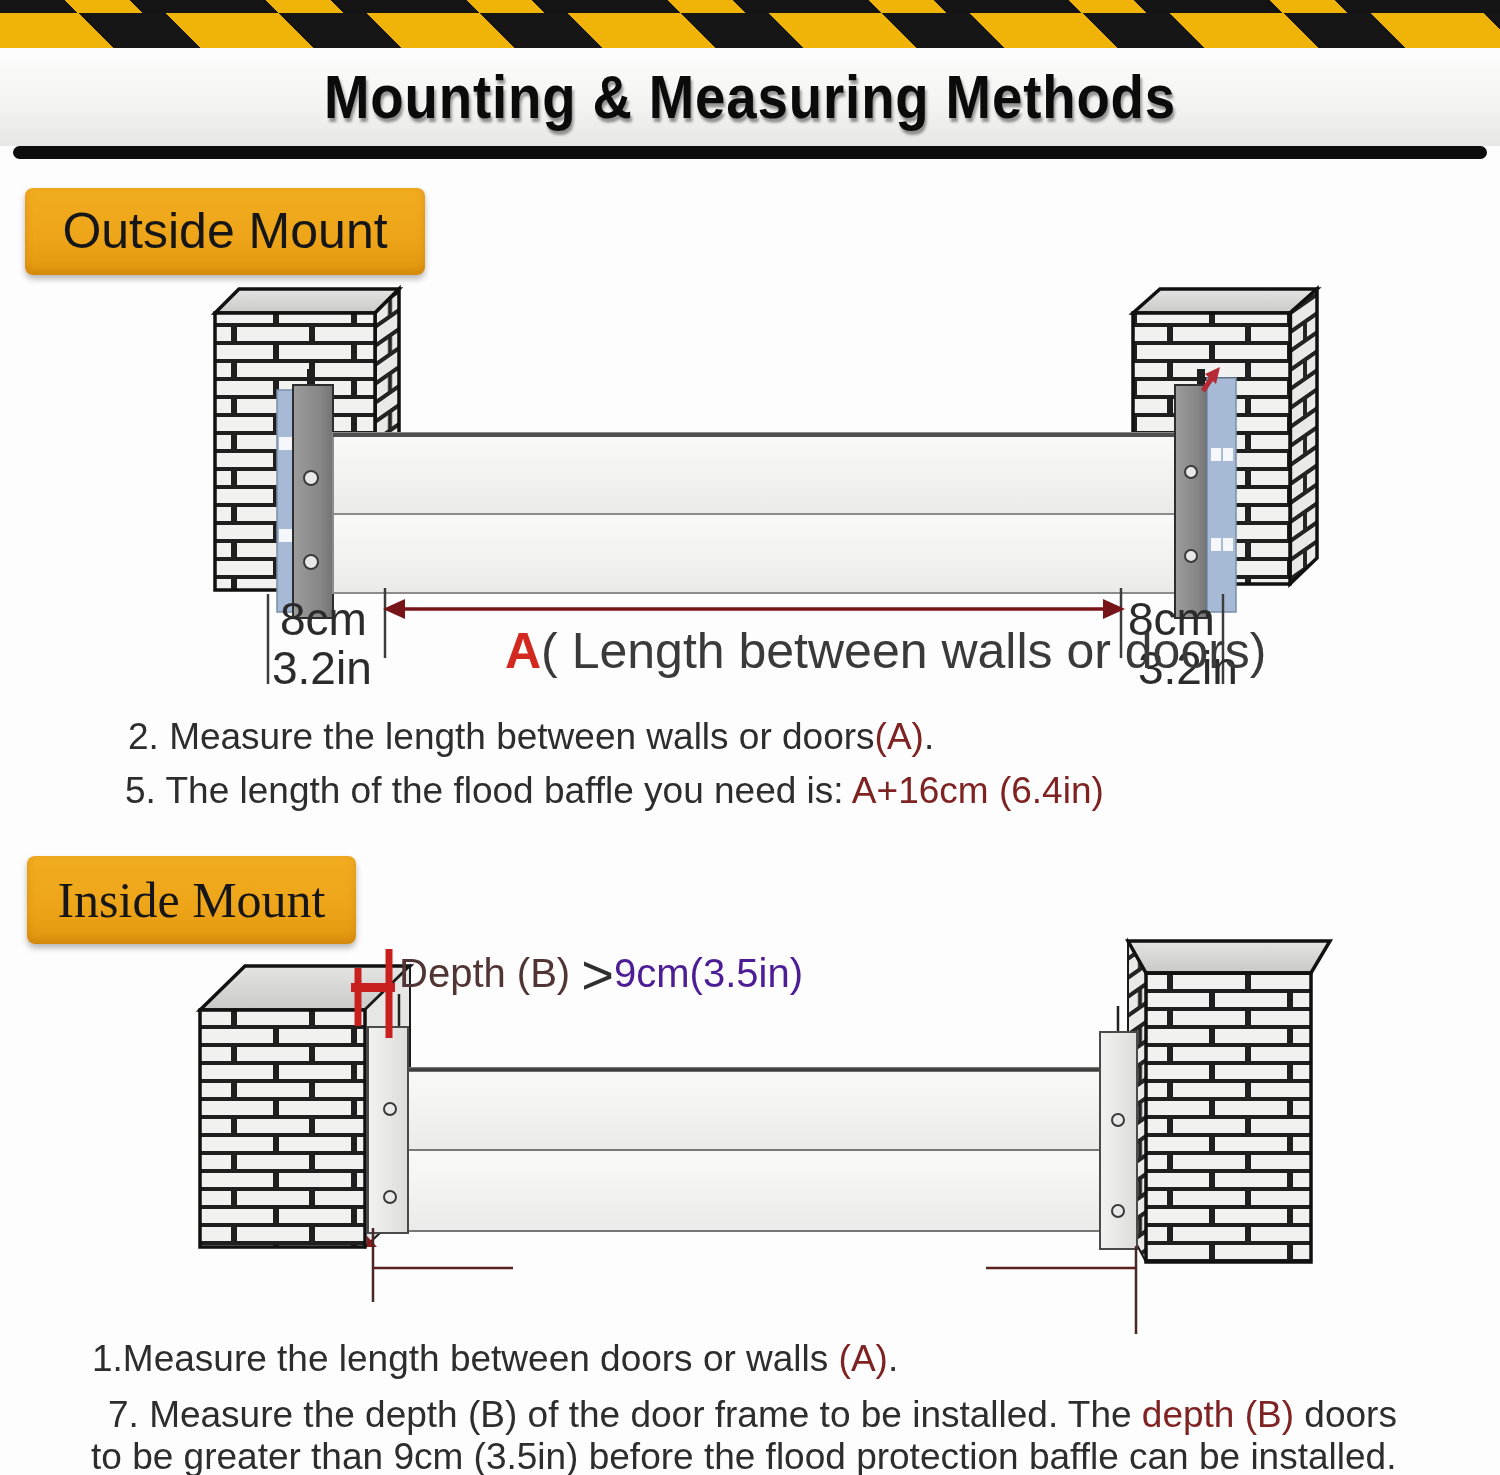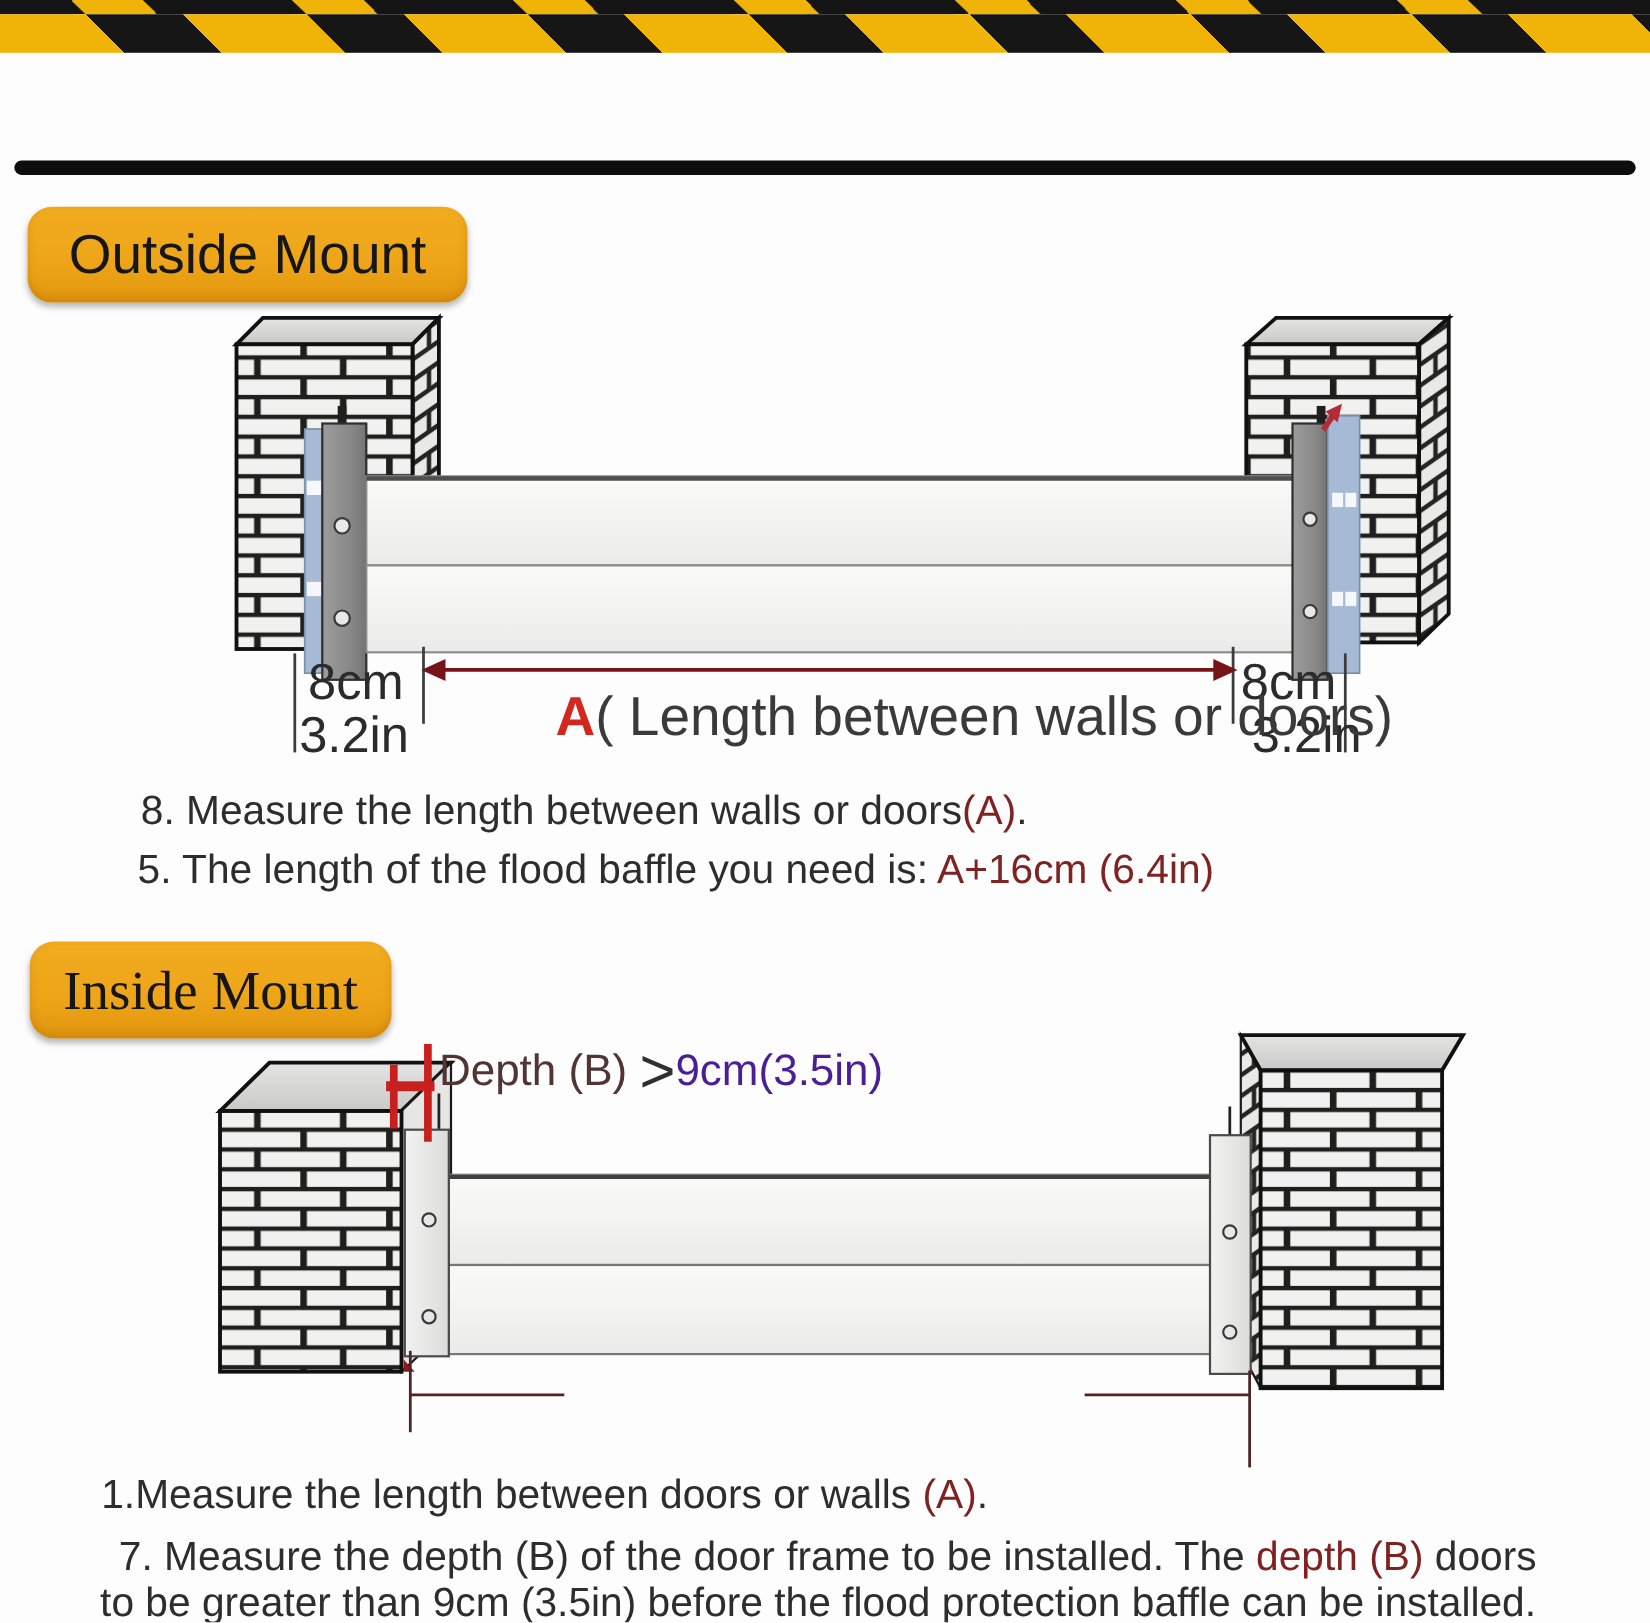--- a/index.html
+++ b/index.html
@@ -14,21 +14,21 @@
       background:repeating-linear-gradient(45deg,#F0B409 0 80px,#161616 80px 142px);}
   .title-band{position:absolute;left:0;top:48px;width:1500px;height:98px;
       background:linear-gradient(180deg,#fdfdfd 0%,#f4f4f3 55%,#e7e7e6 100%);}
   .title{width:1500px;height:98px;line-height:98px;text-align:center;
       font-size:62px;font-weight:bold;color:#0b0b0b;letter-spacing:1px;
       transform:scaleX(0.88);transform-origin:center;
       text-shadow:2px 4px 3px rgba(0,0,0,0.40), -1px -1px 1px rgba(255,255,255,0.85);}
   .black-bar{position:absolute;left:13px;top:146px;width:1474px;height:13px;
       background:#0d0d0d;border-radius:7px;}
   
-  .badge{position:absolute;border-radius:22px;text-align:center;
+  .badge{position:absolute;border-radius:8px;text-align:center;
       background:linear-gradient(180deg,#F2AC20 0%,#EDA418 60%,#E2970E 100%);
       box-shadow:0 4px 6px rgba(0,0,0,0.28), inset 0 -4px 8px rgba(150,85,0,0.25);
       color:#161616;font-size:50px;}
   .badge.outside{left:25px;top:188px;width:400px;height:87px;line-height:87px;}
   .badge.inside{left:27px;top:856px;width:329px;height:88px;line-height:88px;font-family:Liberation Serif, serif;}
   
   svg.diag{position:absolute;left:0;display:block;}
   .outl{stroke:#111;stroke-width:3.5;}
   .screw{fill:#E8E8E8;stroke:#3a3a3a;stroke-width:2;}
   .mline{stroke:#3c3c3c;stroke-width:2.5;}
@@ -82,20 +82,23 @@
         <stop offset="0" stop-color="#FAFAF8"></stop>
           <stop offset="0.55" stop-color="#F2F2F0"></stop>
           <stop offset="1" stop-color="#EAEAE8"></stop>
       </linearGradient>
     </defs>
   </svg>
 
   <div class="banner">
     <div class="stripe-top"></div>
     <div class="stripe-main"></div>
+    <div class="title-band">
+      <div class="title">Mounting &amp; Measuring Methods</div>
+    </div>
     <div class="black-bar"></div>
   </div>
 
   <div class="badge outside">Outside Mount</div>
 
   <svg class="diag" style="top:283px" width="1500" height="420" viewBox="0 283 1500 420">
 
     <g>
       <polygon points="215,313 375,313 399,289 239,289" fill="url(#topG)" class="outl"></polygon>
       <polygon points="375,313 399,289 399,562 375,588" fill="url(#sideBrick)" class="outl"></polygon>
@@ -157,21 +160,21 @@
 
   <div class="lbl dim" style="left:280px;top:592px">8cm</div>
   <div class="lbl dim" style="left:272px;top:641px">3.2in</div>
   <div class="lbl dim" style="left:1128px;top:592px">8cm</div>
   <div class="lbl dim" style="left:1138px;top:641px">3.2in</div>
   <div class="lbl" style="left:505px;top:622px">
     <span class="red-A">A</span><span class="span-label">( Length between walls or doors)</span>
   </div>
 
   <div class="step" style="left:128px;top:714px">
-    <span>8. Measure the length between walls or doors</span><span class="maroon">(A)</span><span>.</span>
+    <span>2. Measure the length between walls or doors</span><span class="maroon">(A)</span><span>.</span>
   </div>
   <div class="step" style="left:125px;top:768px">
     <span>5. The length of the flood baffle you need is: </span><span class="maroon">A+16cm (6.4in)</span>
   </div>
 
   <div class="badge inside">Inside Mount</div>
 
   <svg class="diag" style="top:935px" width="1500" height="405" viewBox="0 935 1500 405">
 
     <g>

